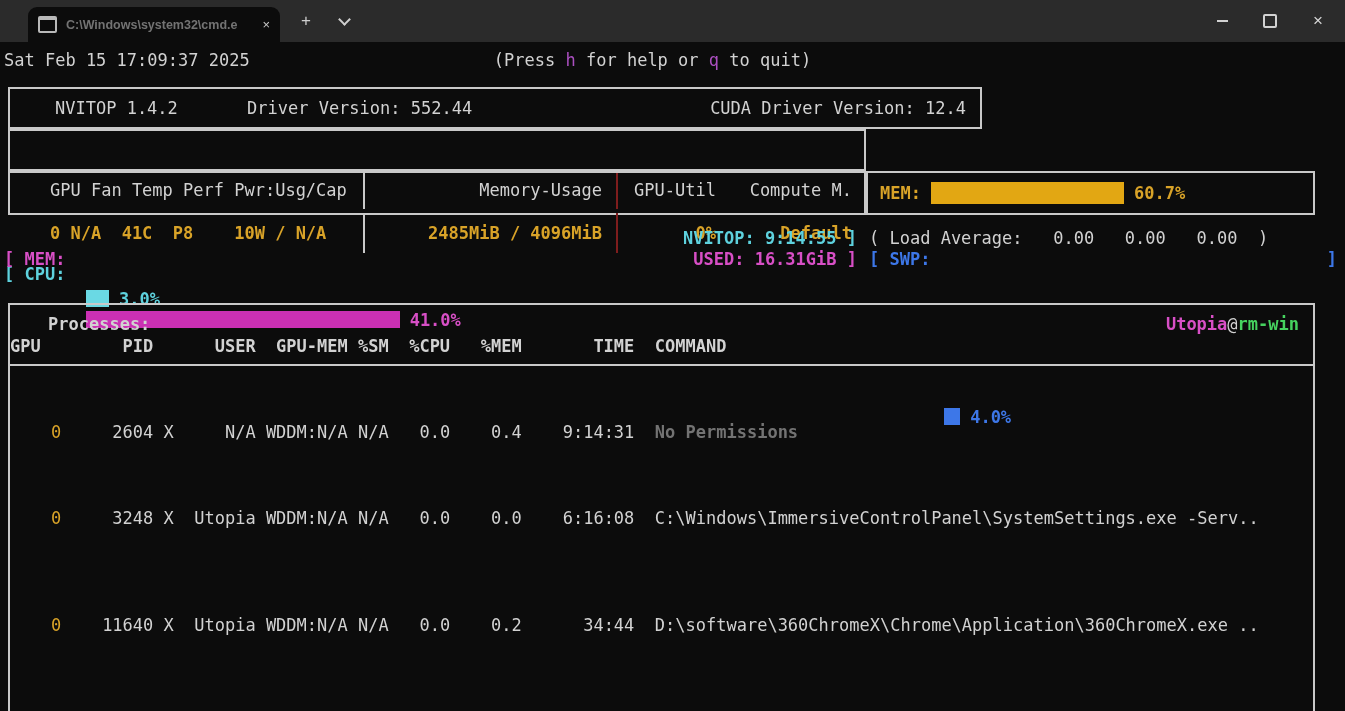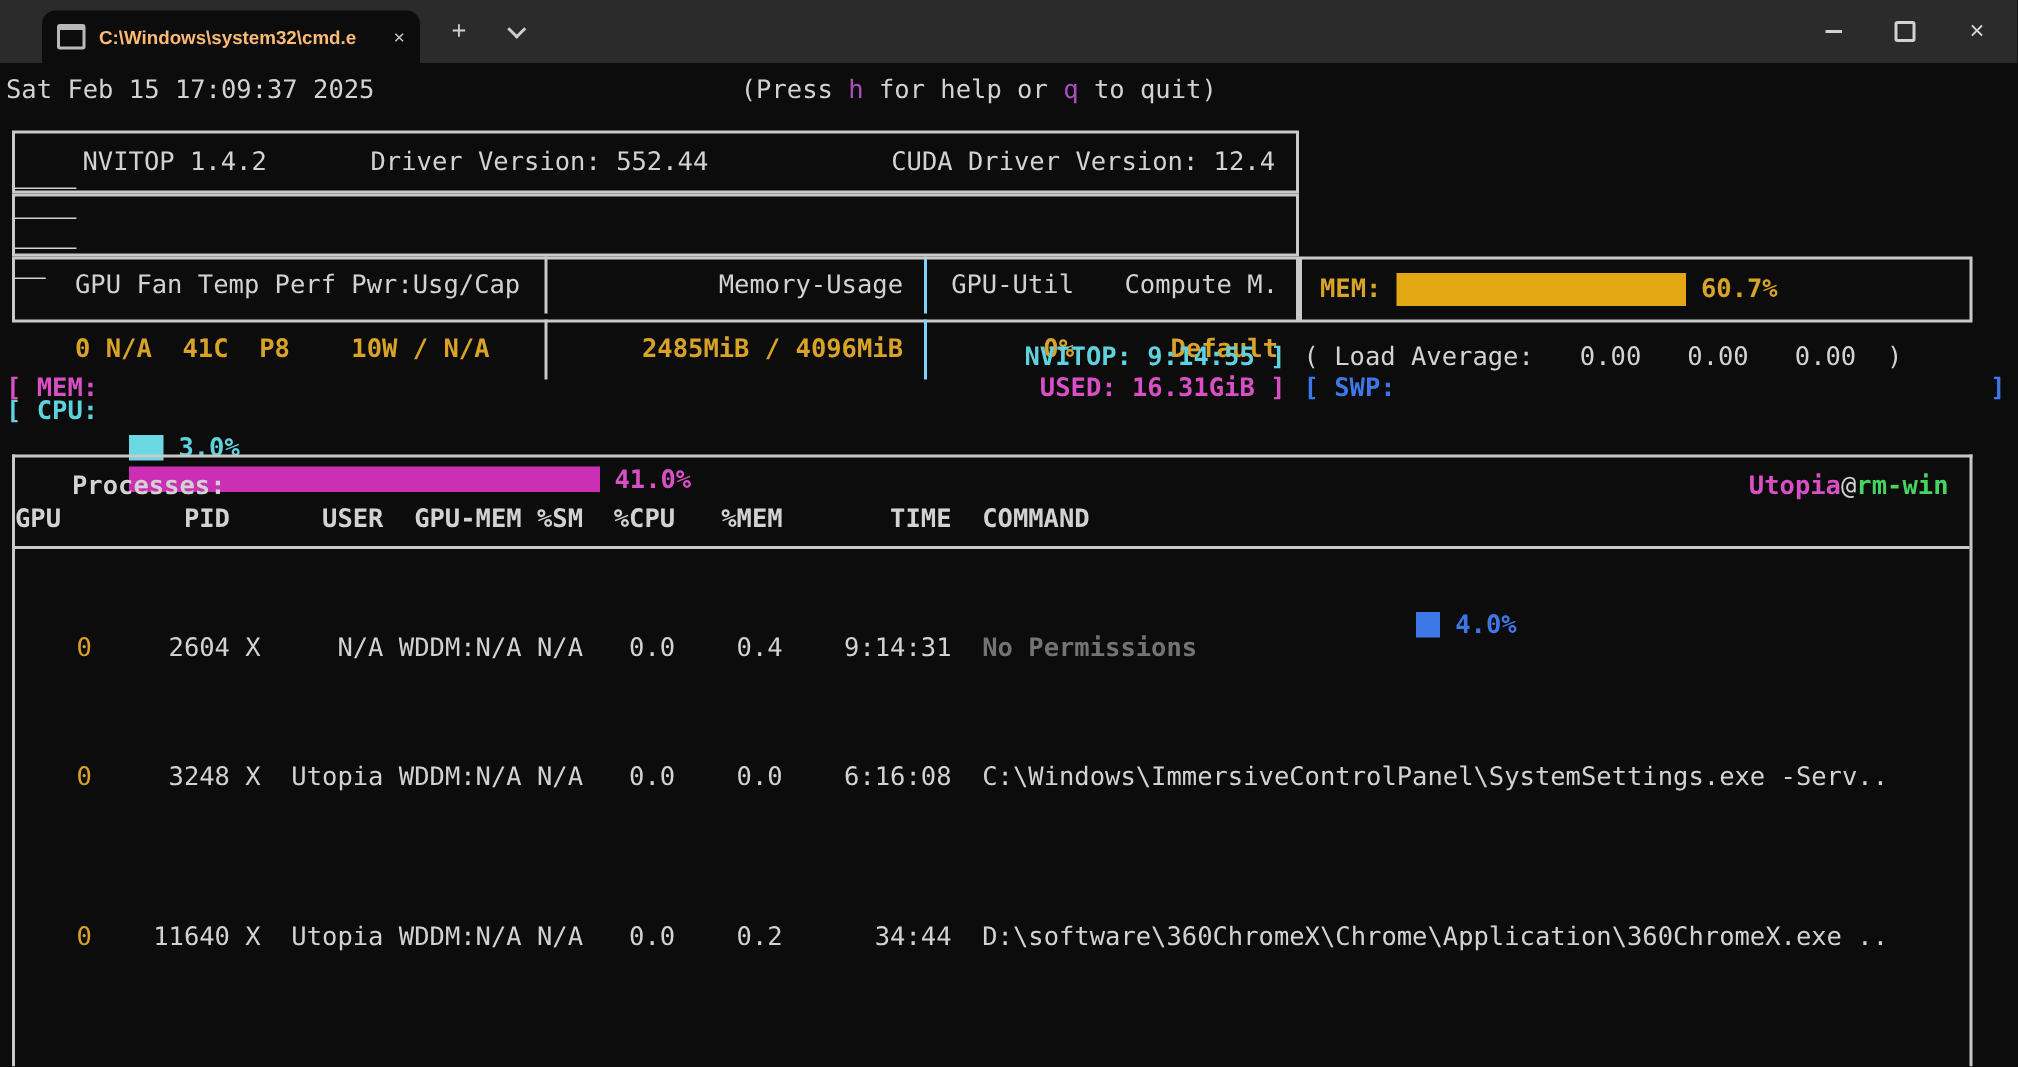--- a/index.html
+++ b/index.html
@@ -4,21 +4,21 @@
 <style>
   html,body{margin:0;padding:0;}
   body{width:1345px;height:711px;background:#0c0c0c;overflow:hidden;position:relative;
        font-family:"Liberation Sans",sans-serif;}
   
   .titlebar{position:absolute;top:0;left:0;right:0;height:42px;background:#2b2b2b;}
   .tab{position:absolute;left:28px;bottom:0;width:252px;height:35px;background:#0c0c0c;
        border-radius:9px 9px 0 0;display:flex;align-items:center;padding:0 10px;box-sizing:border-box;}
   .cmd-icon{width:15px;height:11px;border:2px solid #b9b9b9;border-top-width:4px;border-radius:2px;
        margin-right:9px;flex:none;}
-  .tab-title{color:#fdba74;font-size:12.5px;font-weight:bold;flex:1;white-space:nowrap;overflow:hidden;}
+  .tab-title{color:#737373;font-size:12.5px;font-weight:bold;flex:1;white-space:nowrap;overflow:hidden;}
   .tab-close{color:#c9c9c9;font-size:13px;margin-left:8px;cursor:default;}
   .tbtn{position:absolute;top:0;height:42px;width:36px;display:flex;align-items:center;
        justify-content:center;color:#cfcfcf;font-size:17px;}
   .newtab{left:288px;}
   .dropbtn{left:326px;}
   .chev{width:7px;height:7px;border-right:2px solid #cfcfcf;border-bottom:2px solid #cfcfcf;
        transform:rotate(45deg);margin-top:-3px;}
   .wbtn{position:absolute;top:0;height:42px;width:46px;display:flex;align-items:center;justify-content:center;}
   .wbtn.min{right:100px;}.wbtn.max{right:52px;}.wbtn.cls{right:4px;color:#d6d6d6;font-size:17px;}
   .min-glyph{width:11px;height:2px;background:#d2d2d2;}
@@ -27,21 +27,21 @@
   .term{position:absolute;top:42px;left:0;right:0;bottom:0;background:#0c0c0c;
         font-family:"DejaVu Sans Mono","Liberation Mono",monospace;font-size:17px;color:#d2d2d2;}
   .term span,.term div{white-space:pre;}
   .abs{position:absolute;}
   .cy{color:#5ed2de;}.mg{color:#d84fc6;}.bl{color:#3d77e8;}.or{color:#d9a328;}
   .gr{color:#46d35f;}.pu{color:#ab4fc0;}.wh{color:#d2d2d2;}.b{font-weight:bold;}
   .bx{position:absolute;border:2px solid #c9c9c9;box-sizing:border-box;}
   .cells{display:flex;height:100%;}
   .cell{height:100%;display:flex;align-items:center;box-sizing:border-box;}
   .c1{width:355px;border-right:2px solid #c9c9c9;padding-left:40px;}
-  .c2{width:253px;border-right:2px solid #7dd3fc;justify-content:flex-end;padding-right:14px;padding-left:48px;}
+  .c2{width:253px;border-right:2px solid #7f1d1d;justify-content:flex-end;padding-right:14px;padding-left:48px;}
   .c3{flex:1;padding:0 12px 0 14px;justify-content:space-between;}
   .c3 .lft{display:inline-block;width:84px;text-align:right;}
   .gtrack{position:relative;height:17px;}
   .gfill{position:absolute;left:0;top:0;bottom:0;}
   .gfill.cyf{background:#6ad9e4;}.gfill.mgf{background:#cb30b4;}
   .gfill.blf{background:#3d77e8;}.gfill.orf{background:#e2a713;}
   .gval{position:absolute;top:50%;transform:translateY(-50%);}
   #membox{left:866px;top:129px;width:449px;height:44px;display:flex;align-items:center;
           padding-left:12px;}
   #membox .gtrack{width:318px;height:22px;margin-left:10px;}
@@ -77,21 +77,21 @@
   <div class="wbtn cls">
     <span>×</span>
   </div>
 </div>
 
 <div class="term">
 
   <span class="abs" style="left:4px;top:8px;">Sat Feb 15 17:09:37 2025</span>
   <div class="abs" style="left:0;right:40px;top:8px;text-align:center;"><span>(Press </span><span class="pu">h</span><span> for help or </span><span class="pu">q</span><span> to quit)</span></div>
 
-  <div class="bx" style="left:8px;top:45px;width:858px;height:42px;text-decoration:underline;">
+  <div class="bx" style="left:8px;top:45px;width:974px;height:42px;">
     <span class="abs" style="left:45px;top:50%;transform:translateY(-50%);">NVITOP 1.4.2</span>
     <span class="abs" style="left:237px;top:50%;transform:translateY(-50%);">Driver Version: 552.44</span>
     <span class="abs" style="right:14px;top:50%;transform:translateY(-50%);">CUDA Driver Version: 12.4</span>
   </div>
 
   <div class="bx" style="left:8px;top:87px;width:858px;height:42px;">
     <div class="cells">
       <div class="cell c1">GPU Fan Temp Perf Pwr:Usg/Cap</div>
       <div class="cell c2">Memory-Usage</div>
       <div class="cell c3">

